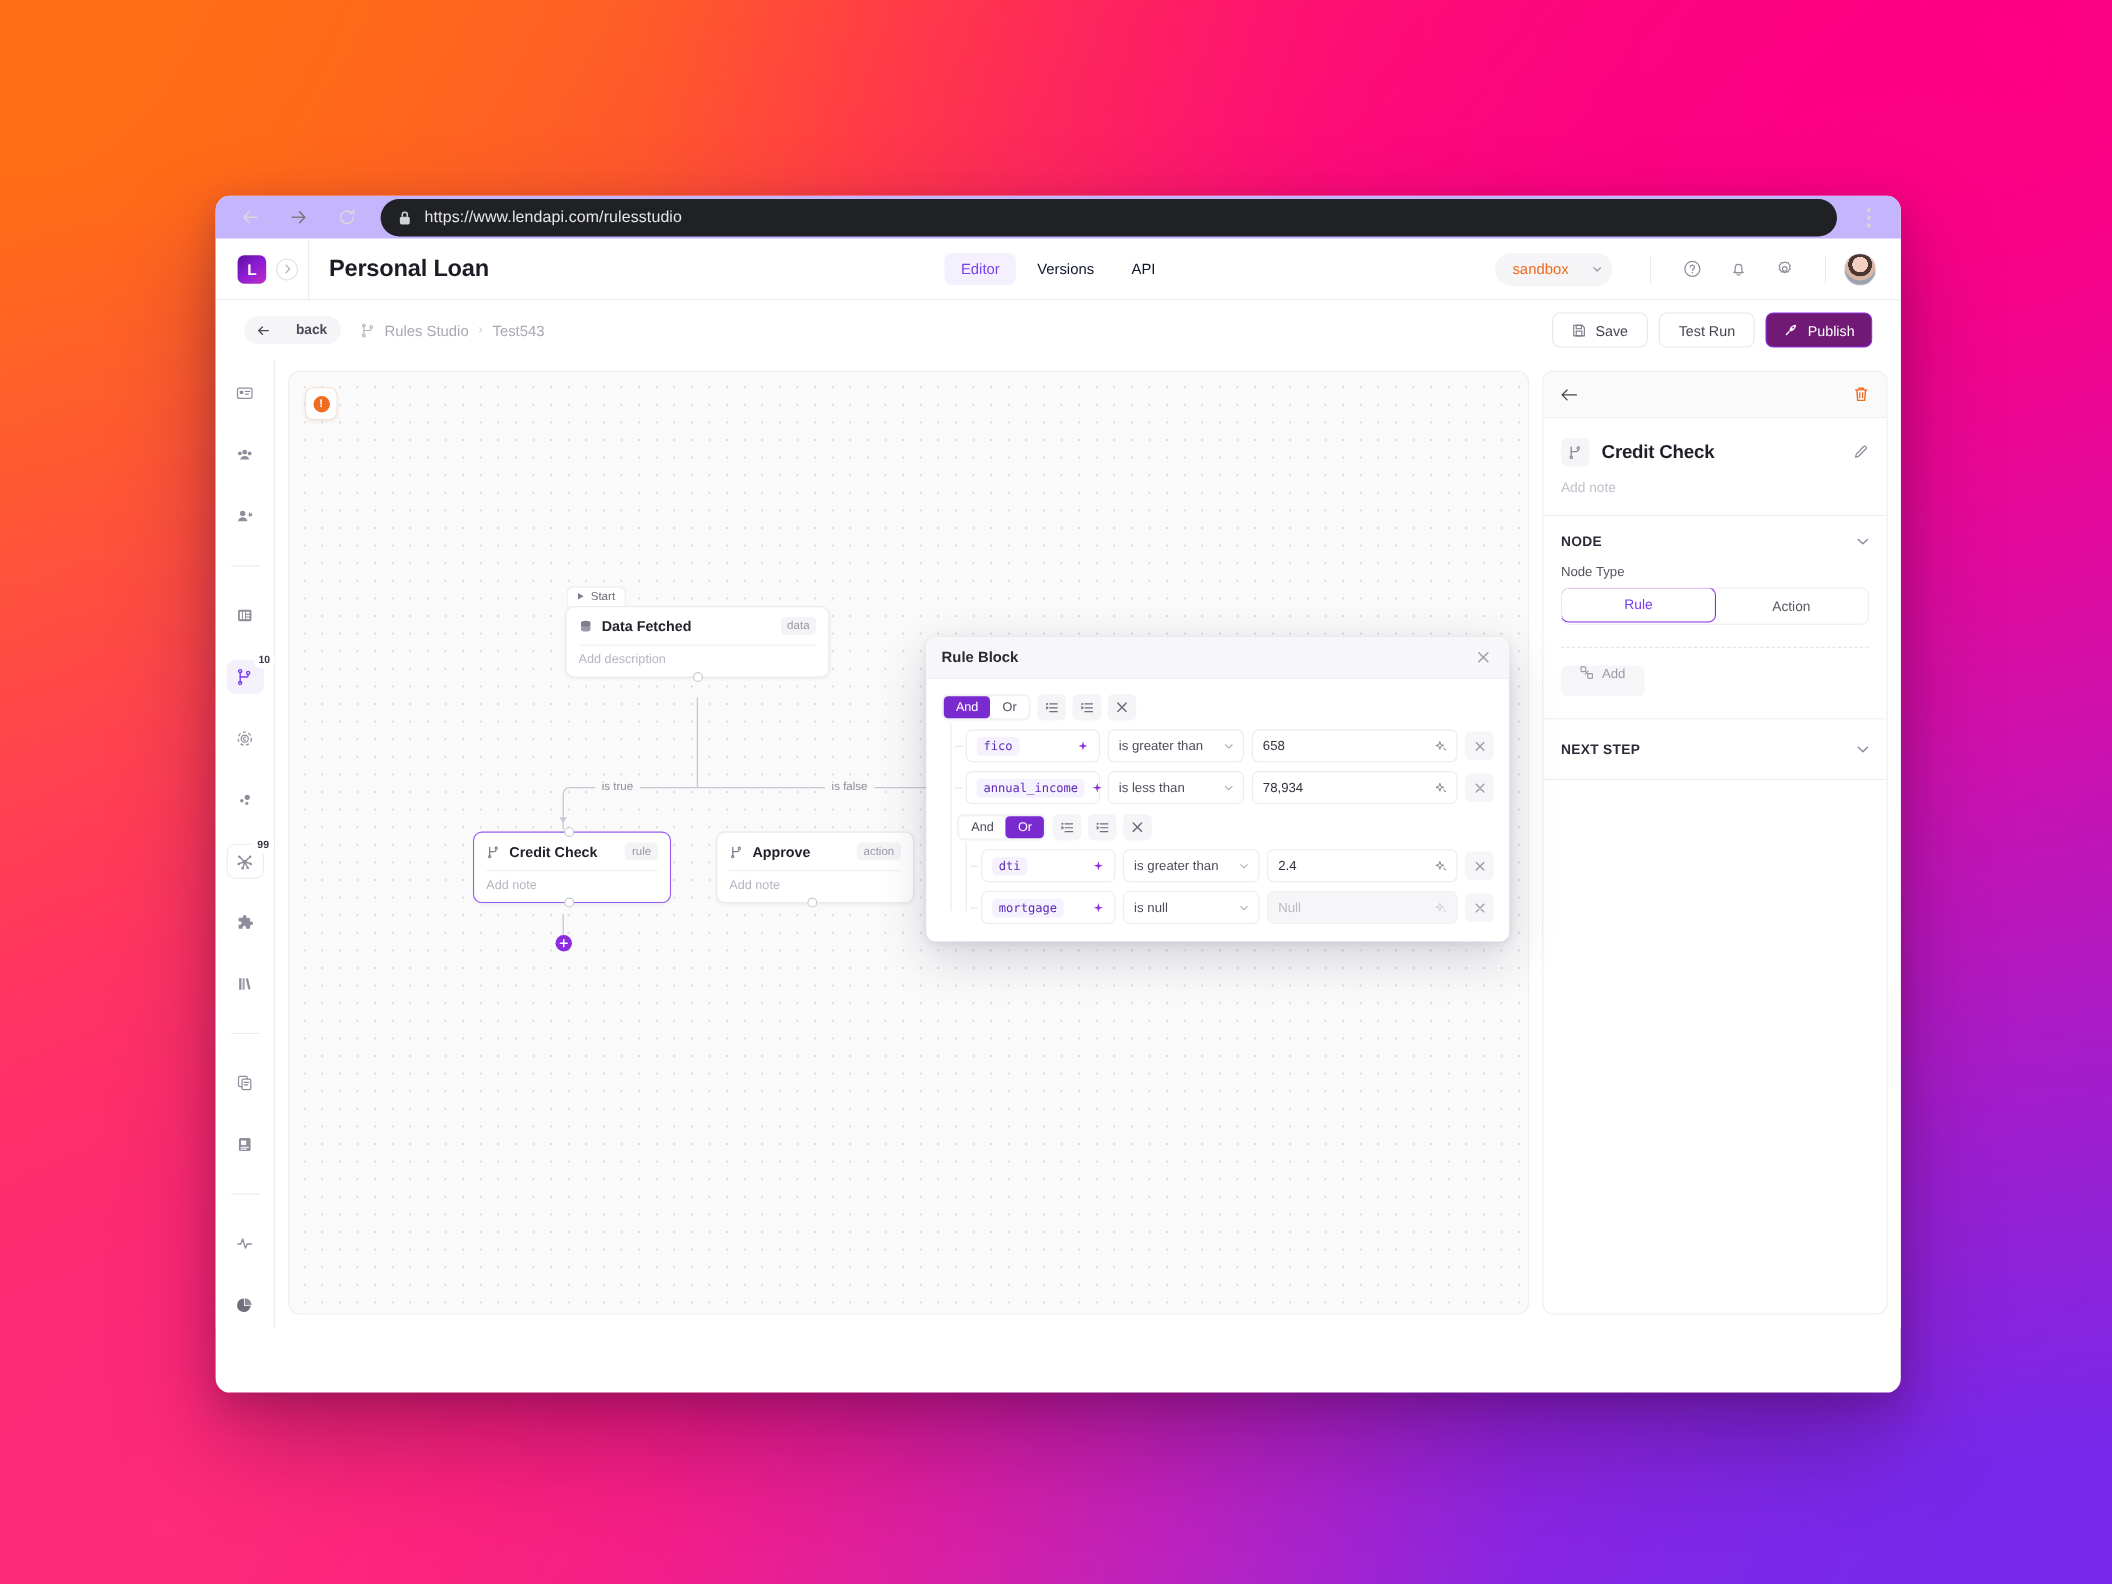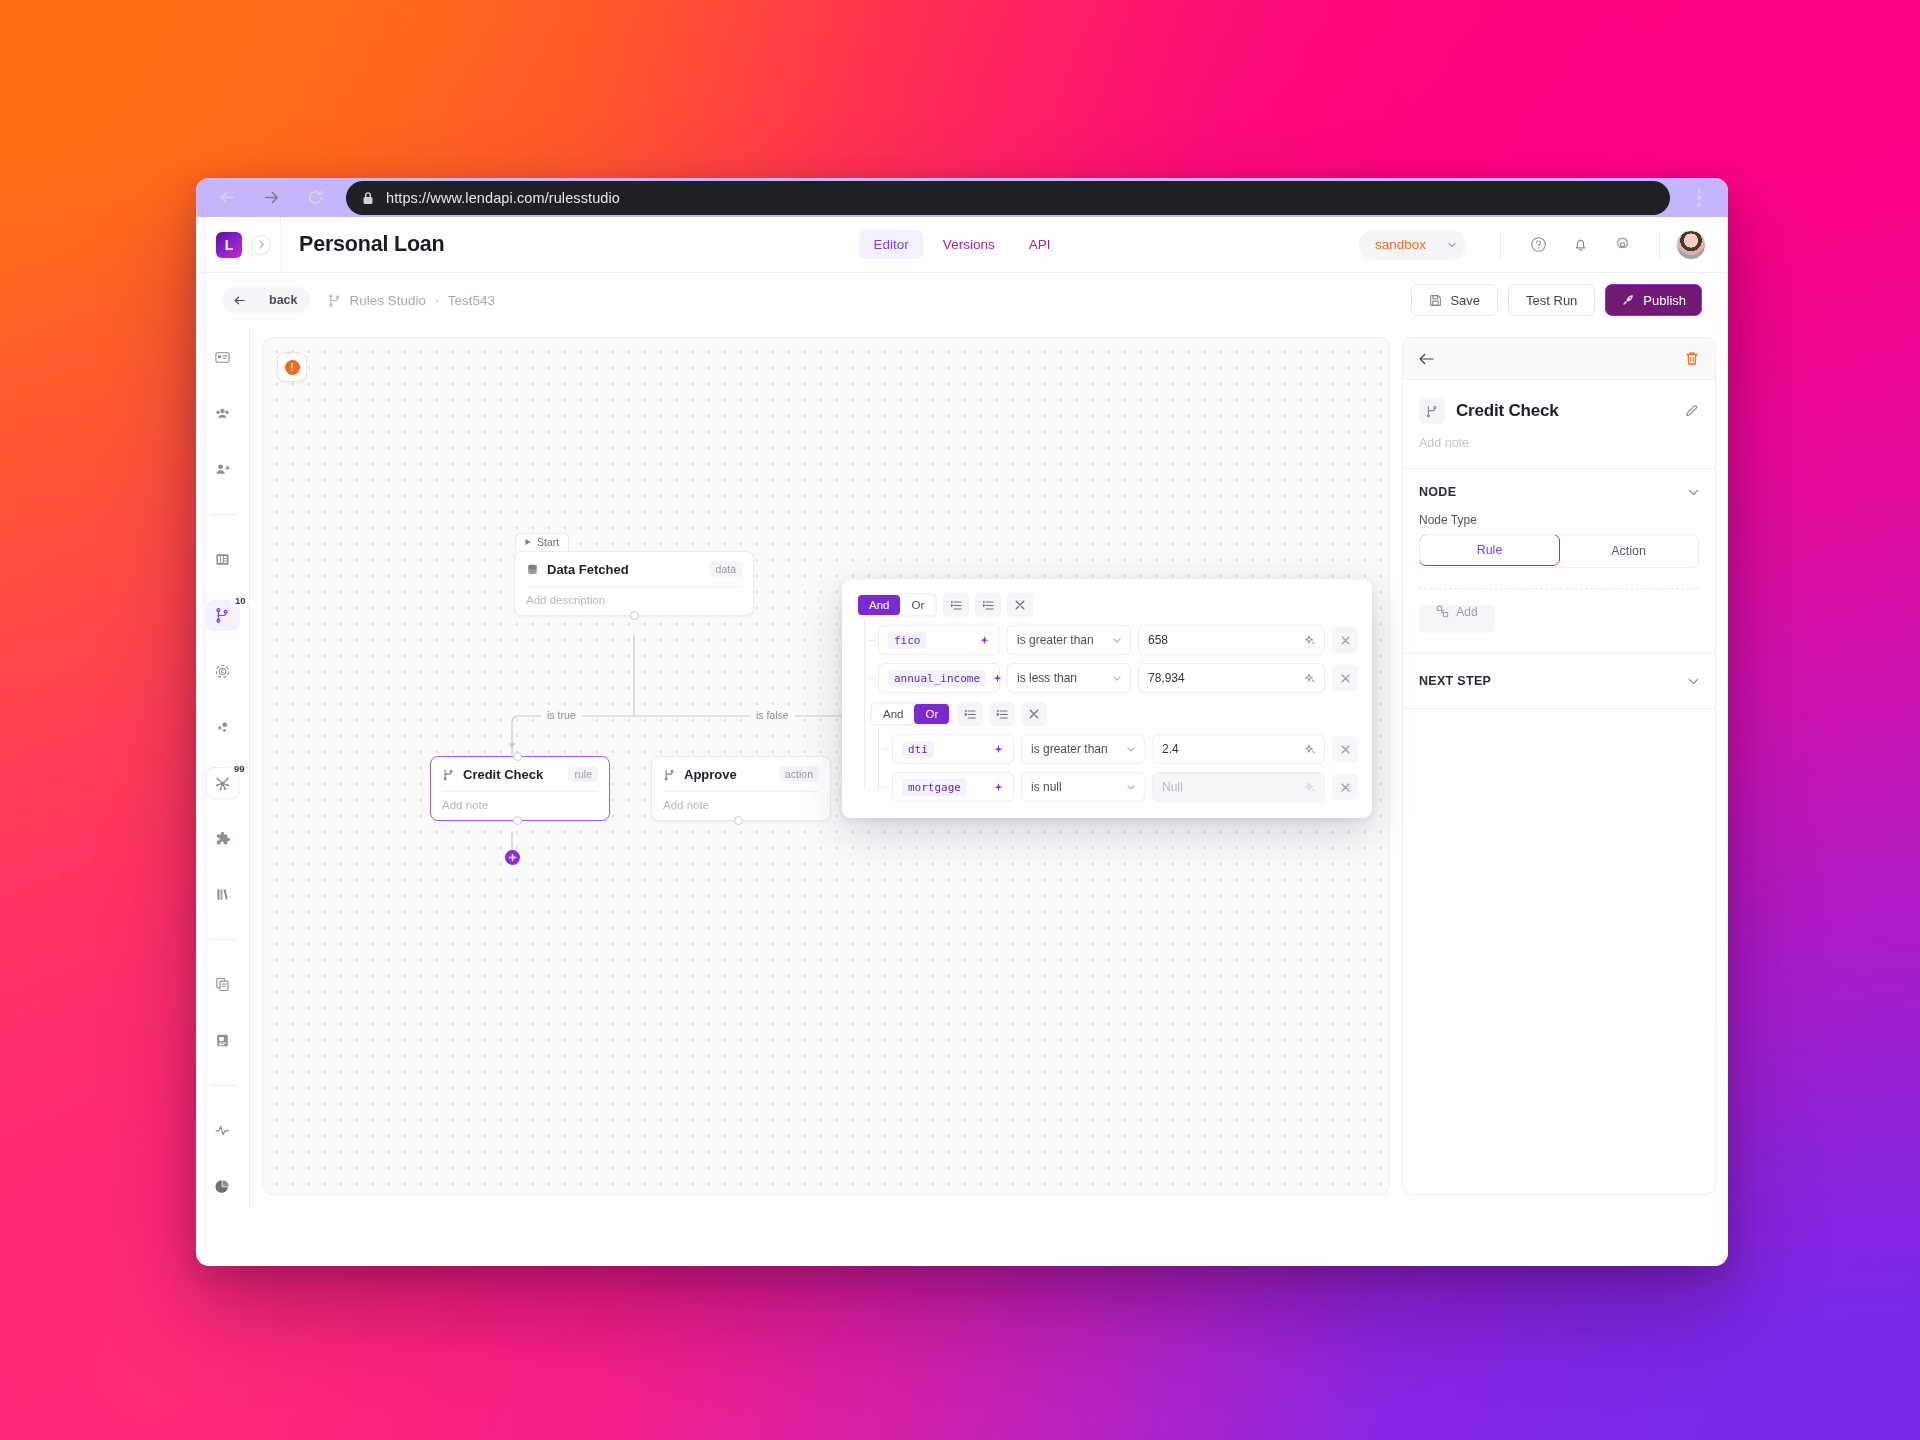--- a/index.html
+++ b/index.html
@@ -71,21 +71,21 @@
     color: #fff; font-size: 14px; font-weight: 700; display:flex; align-items:center; justify-content:center;
   }
   .collapse {
     width: 20px; height: 20px; border-radius: 50%; border: 1px solid #e2e2e8;
     margin-left: 9px; display:flex; align-items:center; justify-content:center; color:#b5b6bf; font-size: 10px;
     background:#fff;
   }
   .hdr-divider { width: 1px; height: 56px; background: #ececf0; margin-left: 9px; }
   .pagetitle { font-size: 21.5px; font-weight: 700; color: #1c1c24; margin-left: 18px; letter-spacing: -.2px; }
   .tabs { position: absolute; left: 50%; transform: translateX(-50%); display: flex; gap: 4px; }
-  .ntab { padding: 7px 15px; border-radius: 7px; font-size: 13.5px; color: #a21caf; }
+  .ntab { padding: 7px 15px; border-radius: 7px; font-size: 13.5px; color: #0f172a; }
   .ntab.active { background: #f4f0fd; color: #7a3df0; font-weight: 500; }
   .hdr-right { margin-left: auto; display: flex; align-items: center; gap: 0; }
   .envpill {
     background: #f5f5f7; border-radius: 16px; height: 30px; display:flex; align-items:center;
     padding: 0 10px 0 16px; gap: 22px; margin-right: 18px;
   }
   .envpill .env { color: #f06a1e; font-size: 13.5px; }
   .envpill .cv { color: #9a9aa6; font-size: 9px; }
   .vline { width: 1px; height: 26px; background: #ececf0; margin: 0 16px; }
   .iconbtn { width: 30px; height: 30px; display:flex; align-items:center; justify-content:center; color:#8d8d9a; margin: 0 6px; }
@@ -578,20 +578,28 @@
             </div>
             <div class="nsep"></div>
             <div class="nnote">Add note</div>
             <div class="port" style="left:196px; top:-5px; left:200px;"></div>
             <div class="port" style="left:82px; bottom:-5px;"></div>
           </div>
 
         </div>
 
         <div class="dialog" style="left:592px; top:252px;">
+          <div class="dlg-head">
+            <span class="dlg-title">Rule Block</span>
+            <span class="dlg-close">
+              <svg width="13" height="13" viewBox="0 0 13 13">
+                  <path d="M2.4 2.4 L10.6 10.6 M10.6 2.4 L2.4 10.6" stroke="#9c9caa" stroke-width="1.3" stroke-linecap="round" fill="none"></path>
+                </svg>
+            </span>
+          </div>
           <div class="dlg-body">
             <div class="grp">
               <div class="railline"></div>
 
               <div class="opbar">
                 <div class="segwrap">
                   <span class="seg on">And</span>
                   <span class="seg off">Or</span>
                 </div>
                 <div class="minibtn">

